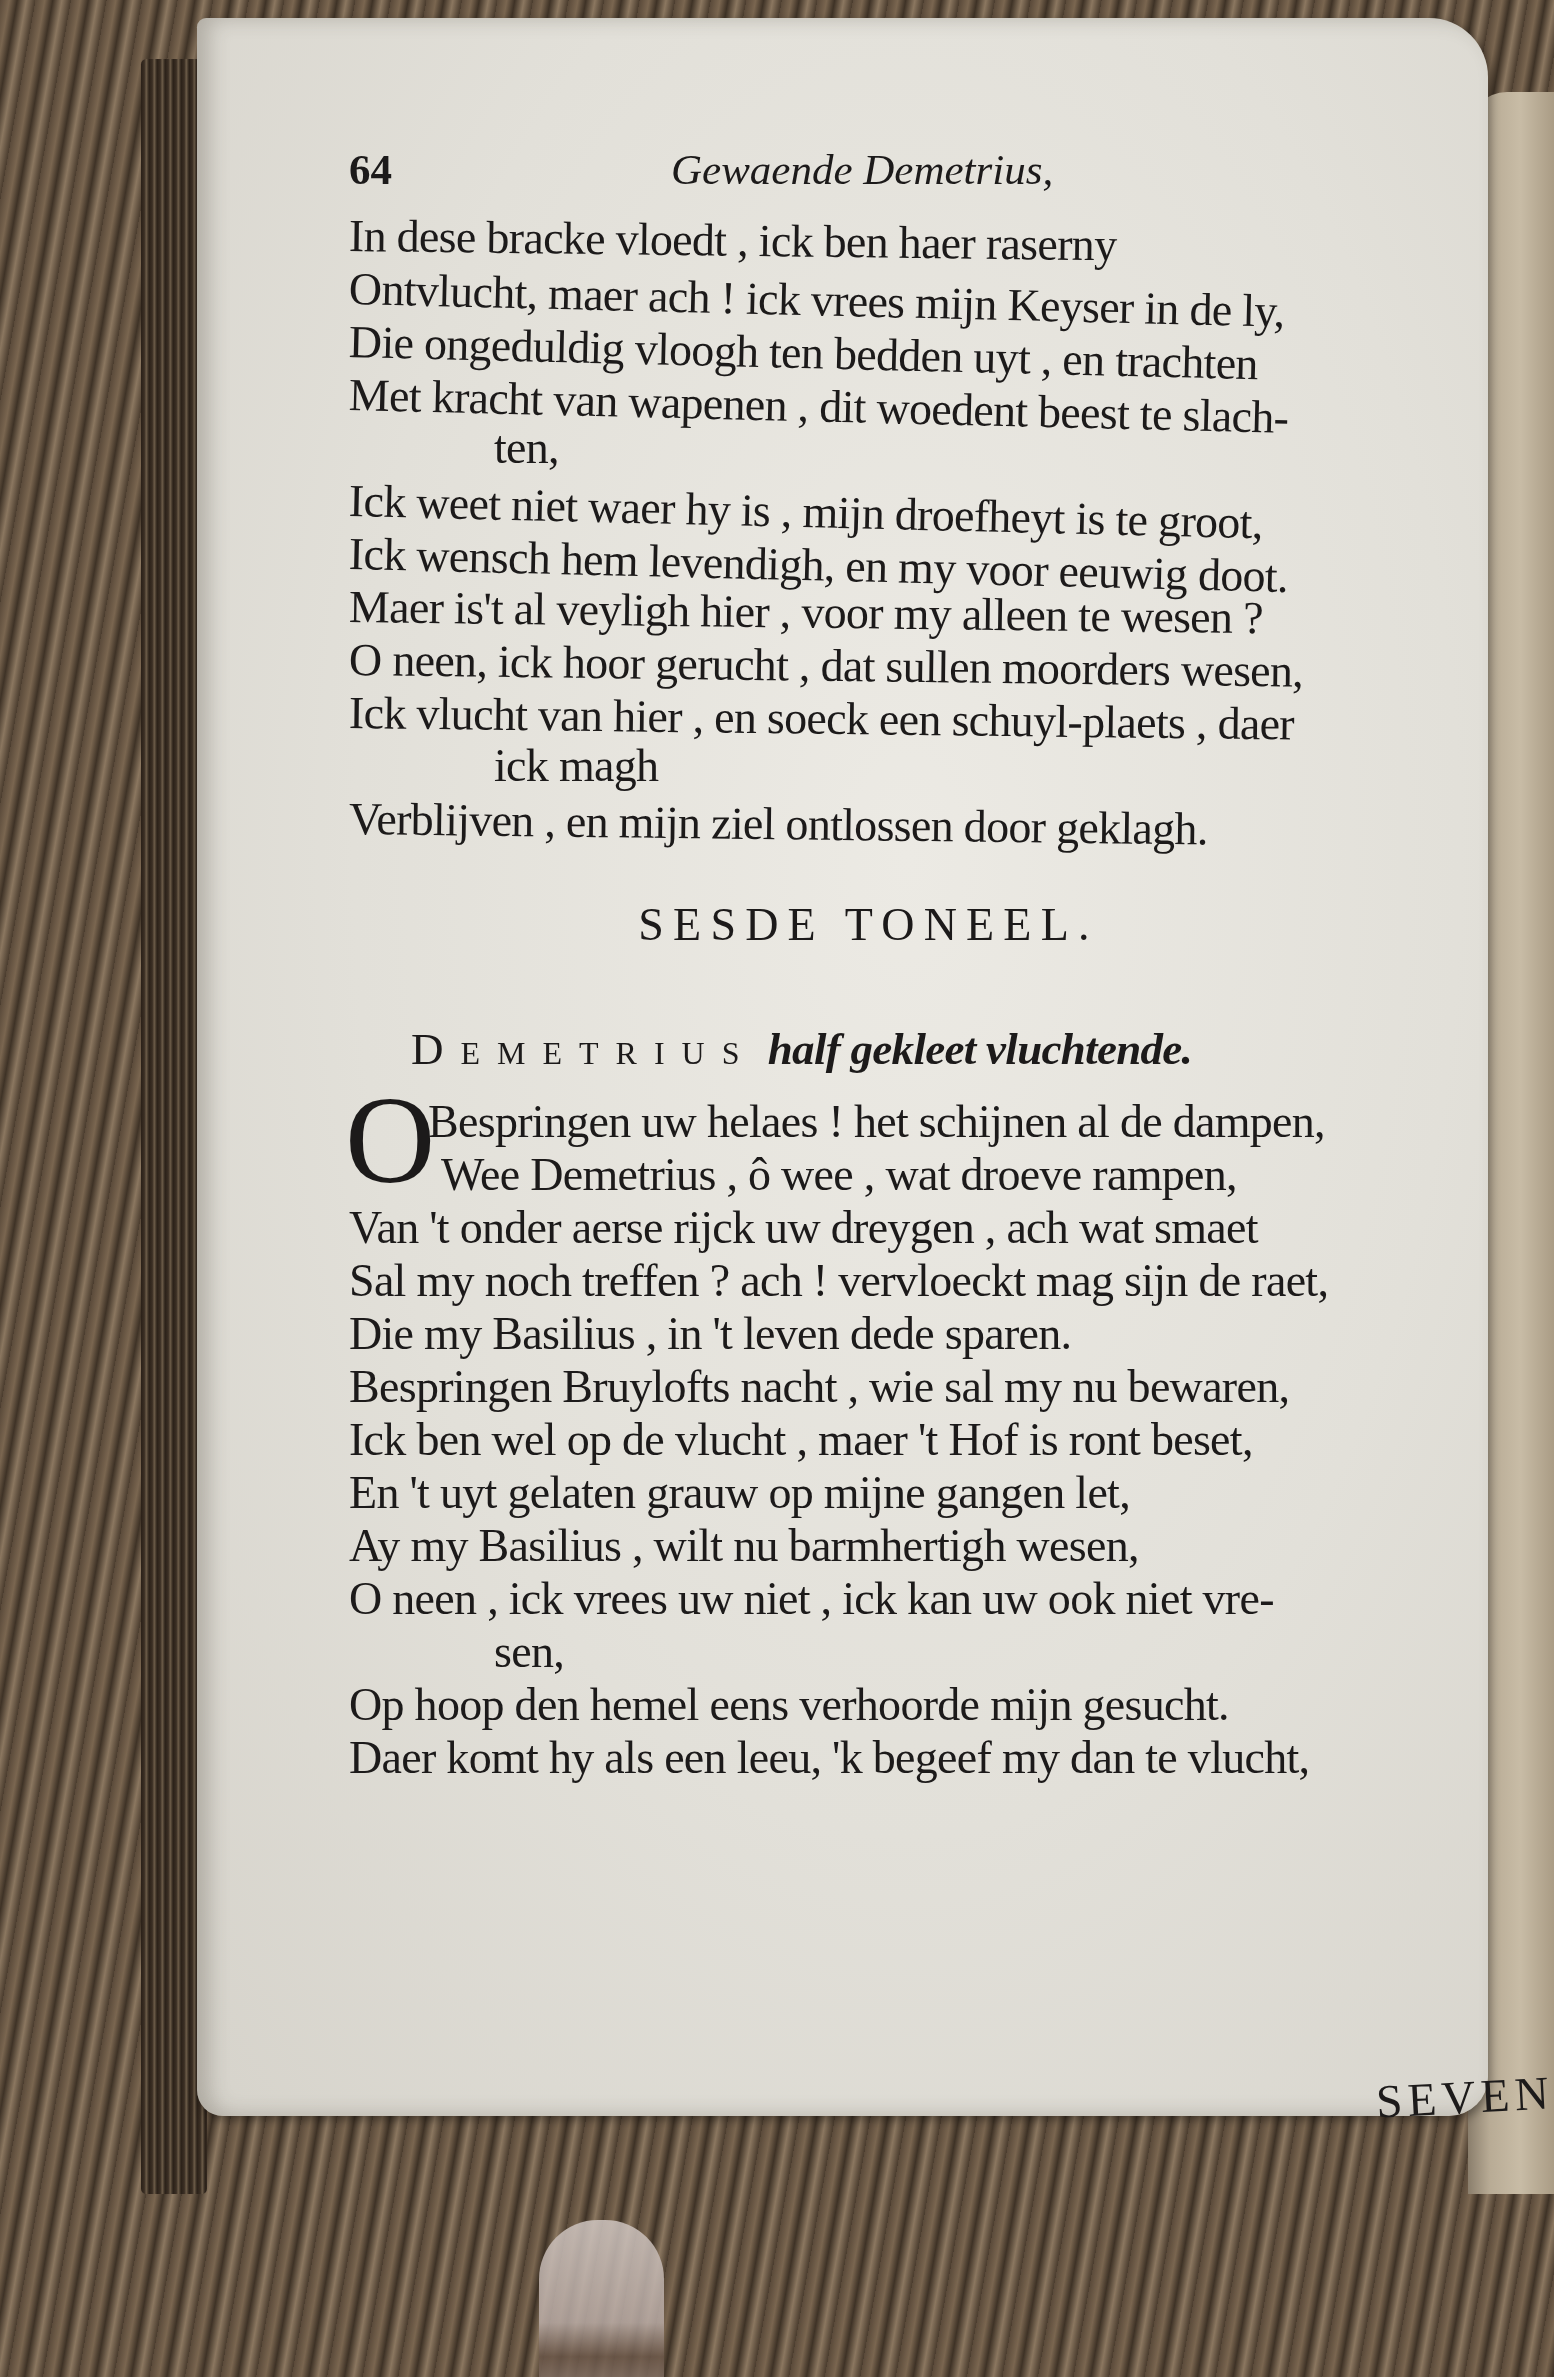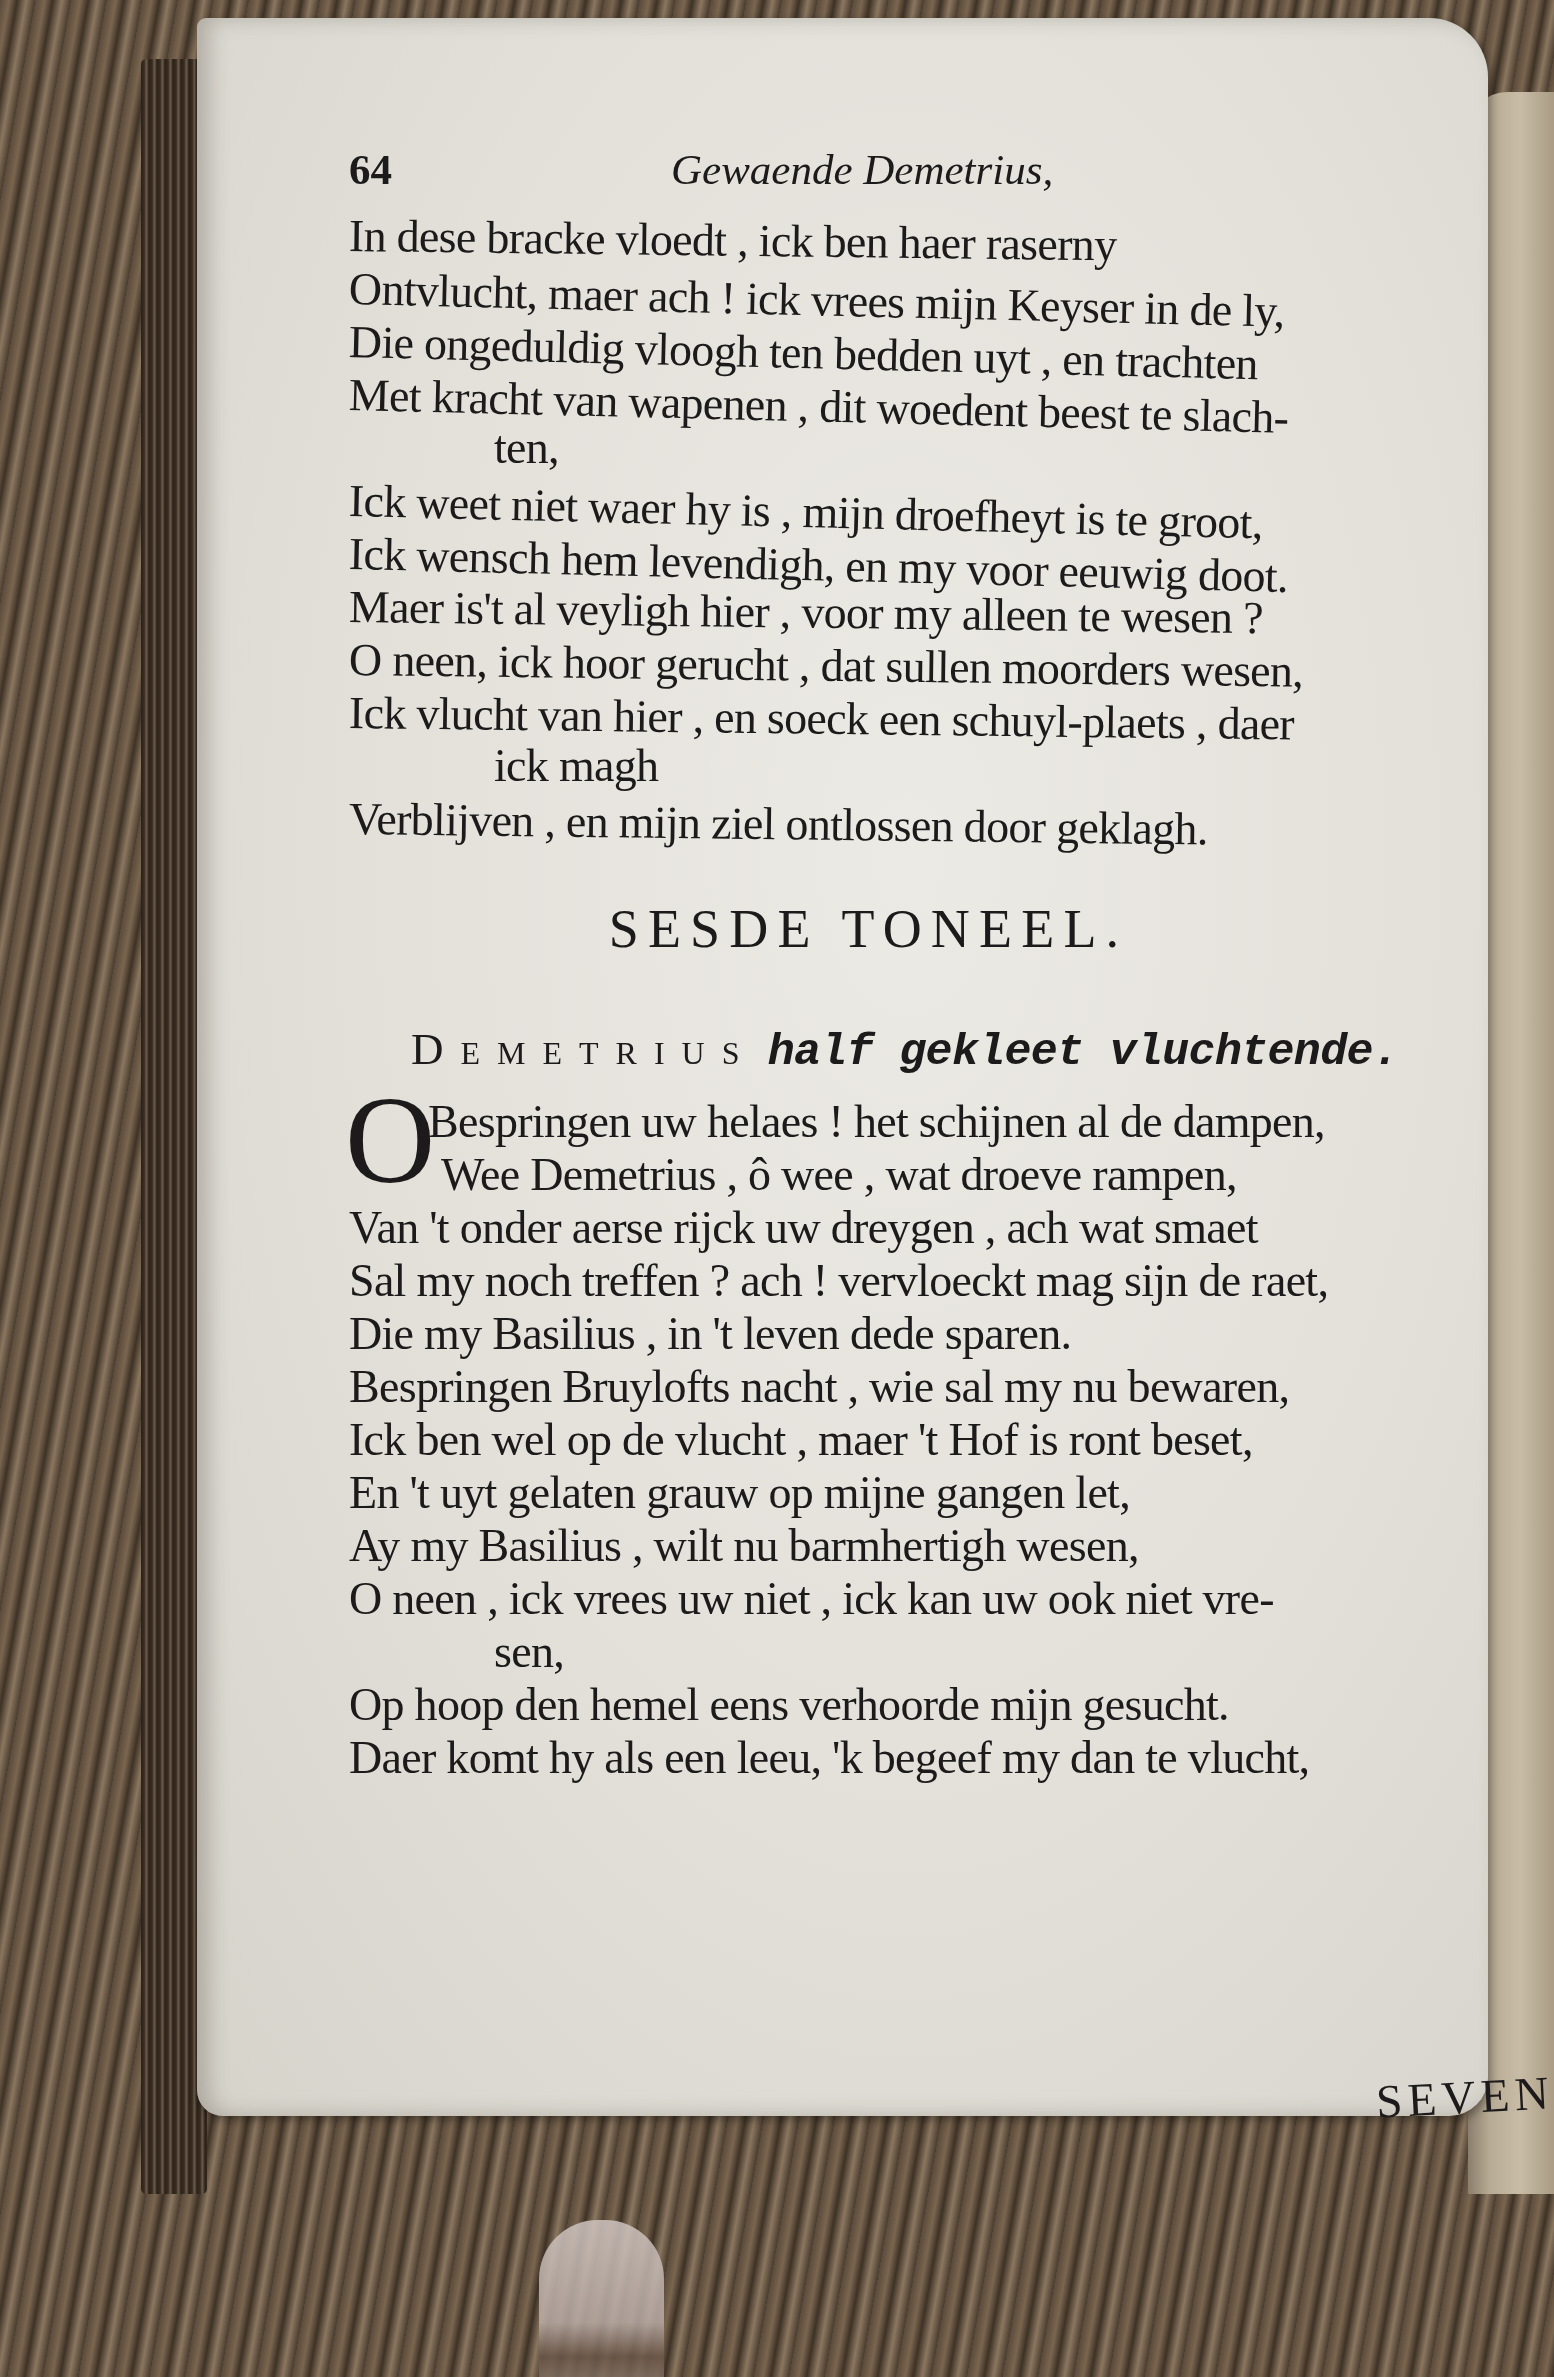--- a/index.html
+++ b/index.html
@@ -35,28 +35,28 @@
     }
     .page-number { position: absolute; left: 0; top: 0; font-weight: bold; }
     .running-title { position: absolute; left: 322px; top: 0; font-style: italic; }
     .verse-block { position: absolute; left: 152px; width: 1130px; }
     .verse-line {
       font-size: 46px; line-height: 53px; white-space: nowrap; letter-spacing: -0.7px;
     }
     .indent { padding-left: 145px; }
     .scene-heading {
       position: absolute; left: 0; width: 100%; top: 880px; text-align: center;
-      font-size: 54px; letter-spacing: 9.2px; padding-left: 26px;
+      font-size: 46px; letter-spacing: 9.2px; padding-left: 26px;
     }
     .speaker-line {
       position: absolute; left: 214px; top: 1005px; font-size: 45px; white-space: nowrap;
     }
     .speaker-name { letter-spacing: 17px; font-variant: small-caps; }
     .speaker-name::first-letter { font-size: 53px; }
-    .stage-direction { font-style: italic; font-weight: bold; letter-spacing: -0.7px; font-family: Liberation Mono, monospace; }
+    .stage-direction { font-style: italic; font-weight: bold; letter-spacing: -0.7px; }
     .drop-cap {
       position: absolute; left: 148px; top: 1066px; font-size: 125px; line-height: 112px;
     }
     .first-line-offset { padding-left: 92px; }
     .catchword {
       position: absolute; left: 1179px; top: 2050px; font-size: 47px; letter-spacing: 5.3px;
       transform: rotate(-3deg);
     }
     .curve-2 { transform: rotate(1.4deg); transform-origin: left center; }
     .curve-3 { transform: rotate(0.7deg); transform-origin: left center; }

